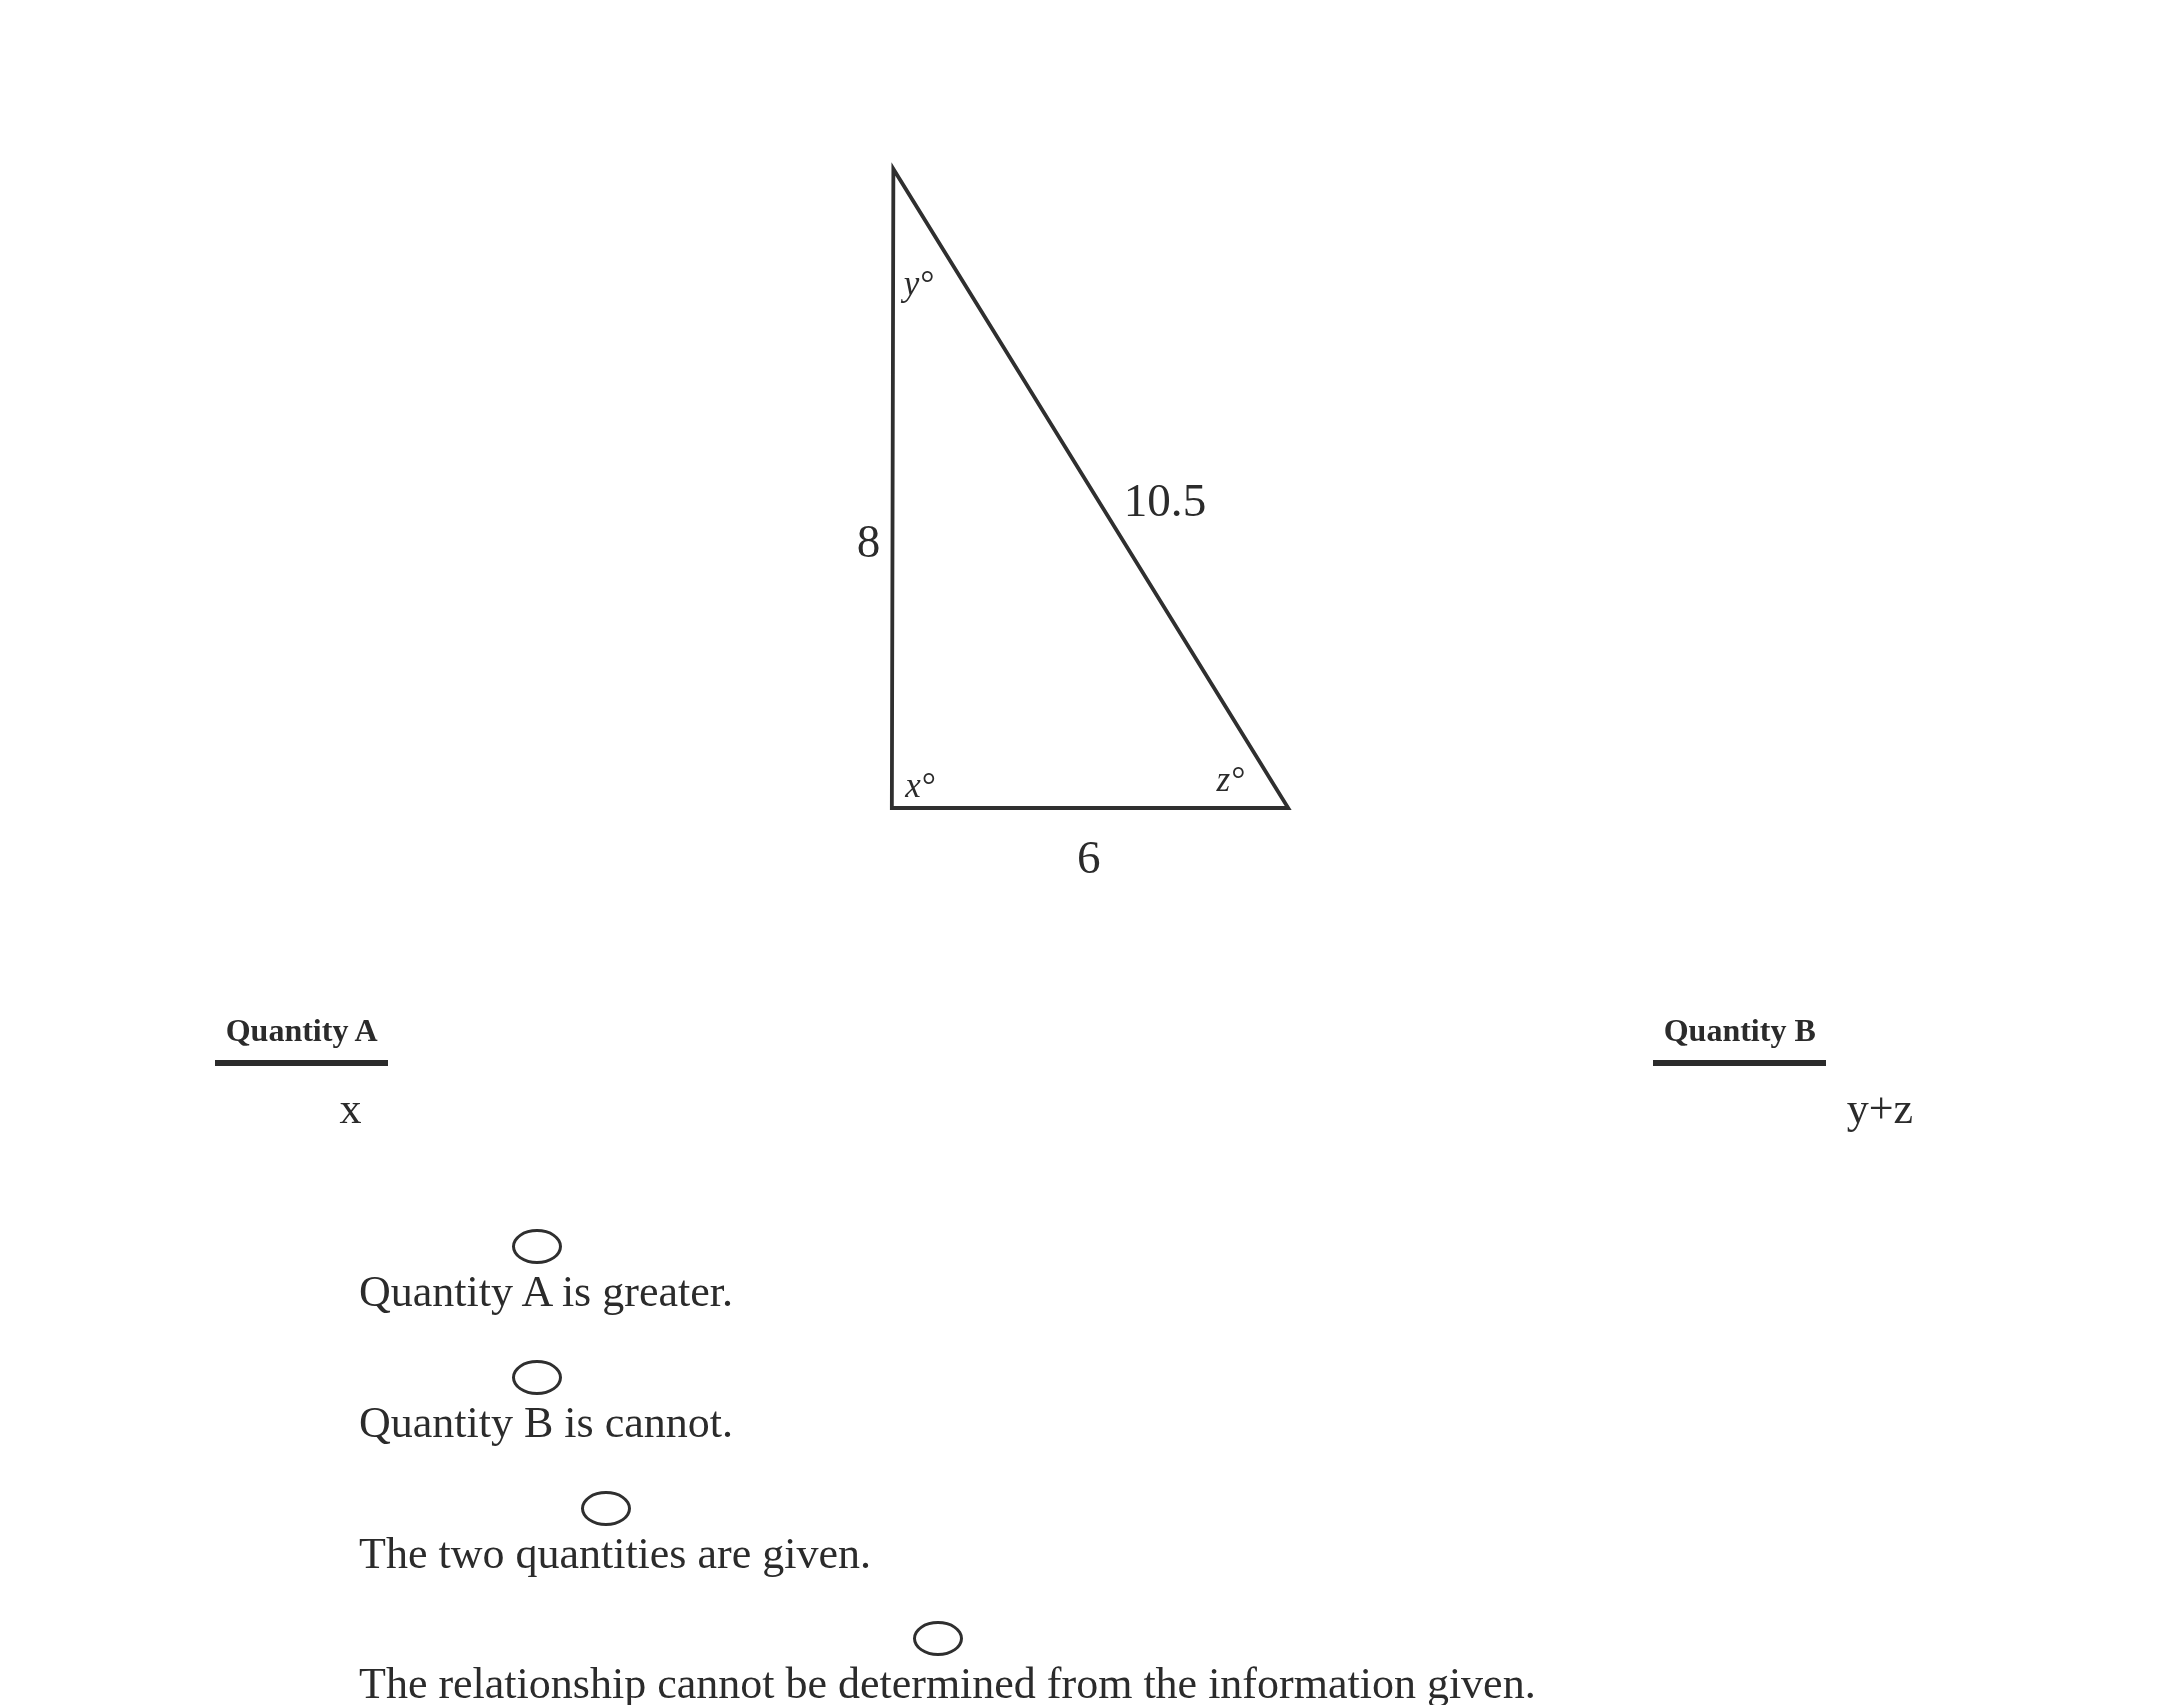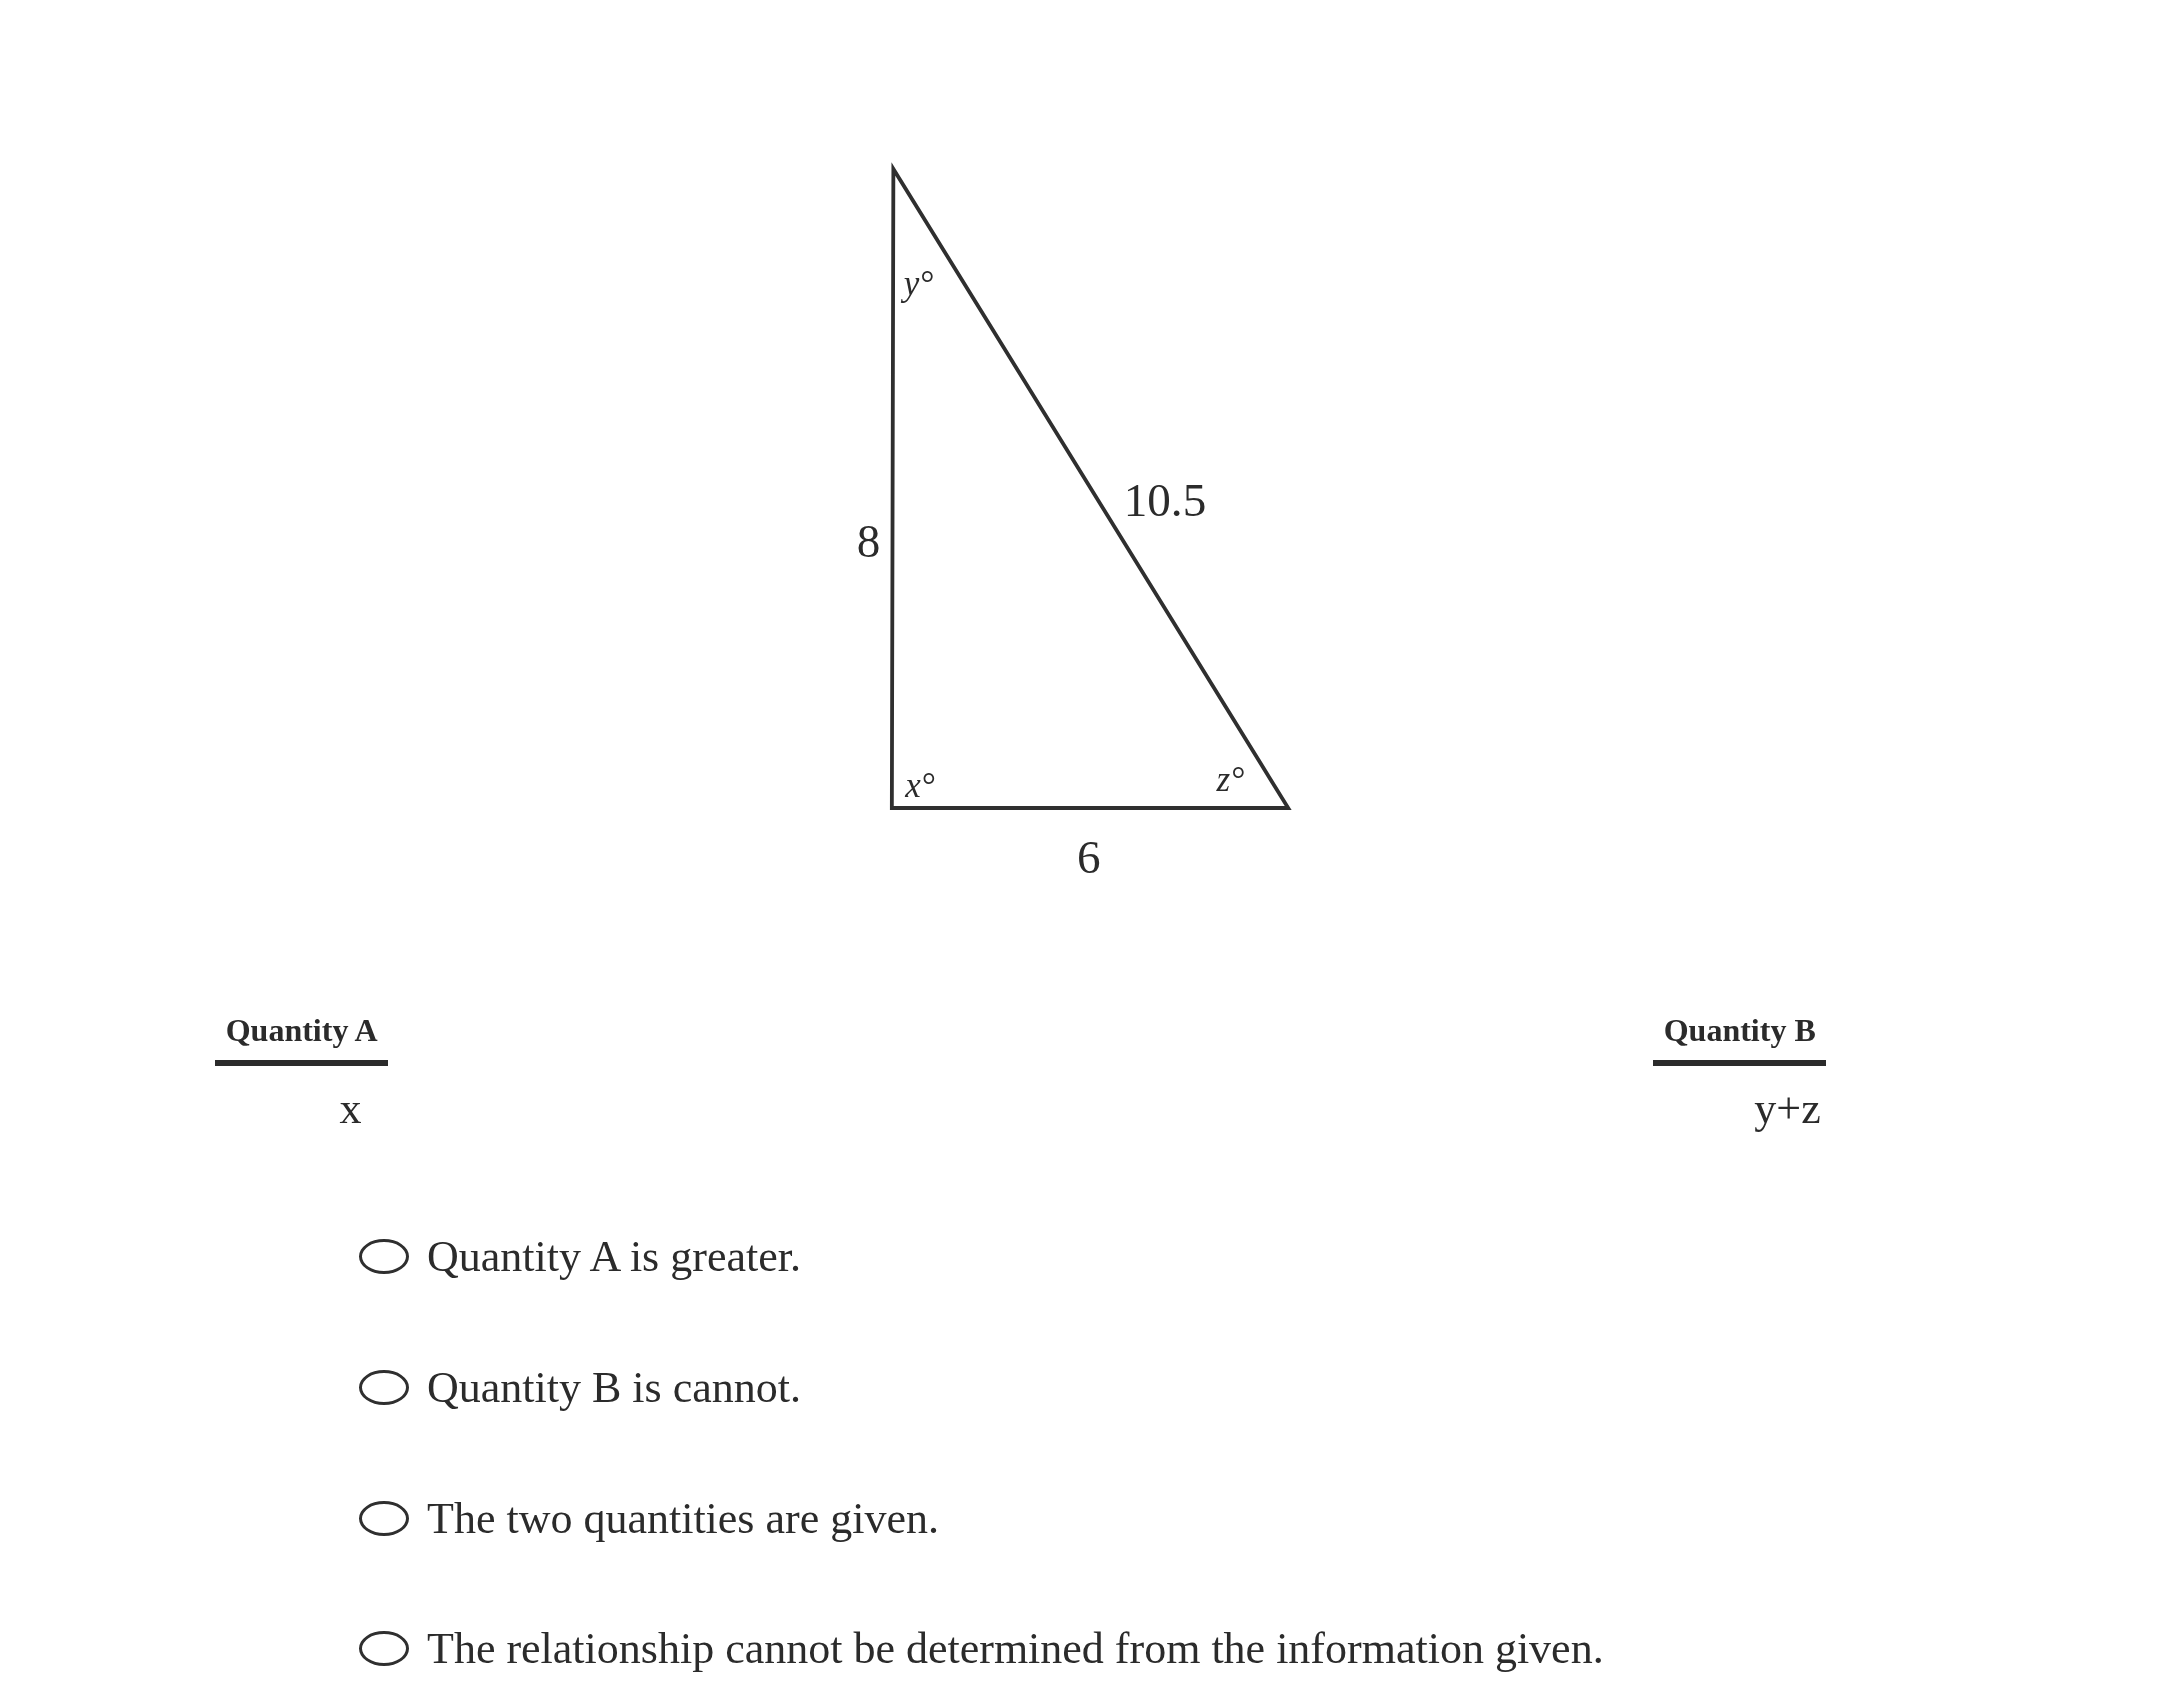--- a/index.html
+++ b/index.html
@@ -49,29 +49,30 @@
     top: 1084px;
     width: 251px;
     text-align: center;
     font-size: 44px;
     line-height: 49px;
     white-space: nowrap;
   }
   .col-a-heading { left: 215px; }
   .col-b-heading { left: 1653px; font-family: Liberation Serif, serif; }
   .col-a-value   { left: 225px; }
-  .col-b-value   { left: 1662px; }
+  .col-b-value   { left: 1662px; text-align: right; }
   
   .option {
     position: absolute;
     left: 359px;
     height: 55px;
     display: flex;
     align-items: center;
     cursor: default;
+    flex-direction: column;
   }
   .option-1 { top: 1229px; }
   .option-2 { top: 1360px; }
   .option-3 { top: 1491px; }
   .option-4 { top: 1621px; }
   .radio {
     flex: 0 0 auto;
     width: 50px;
     height: 35px;
     box-sizing: border-box;

